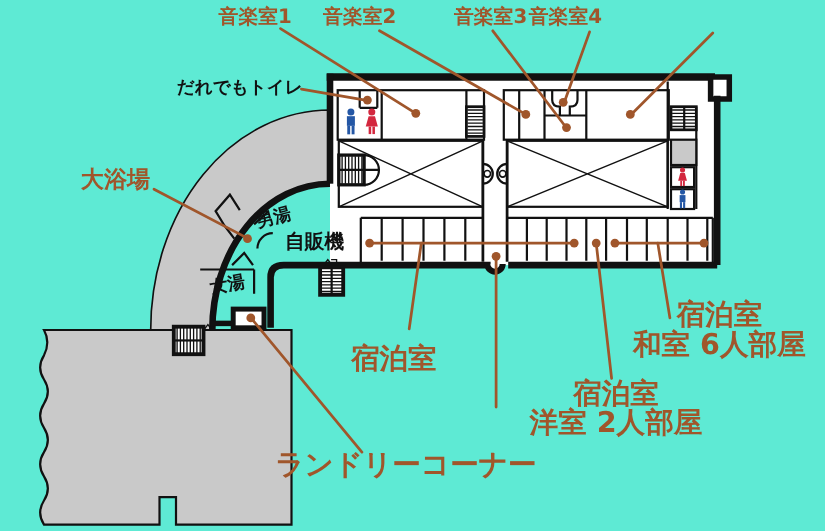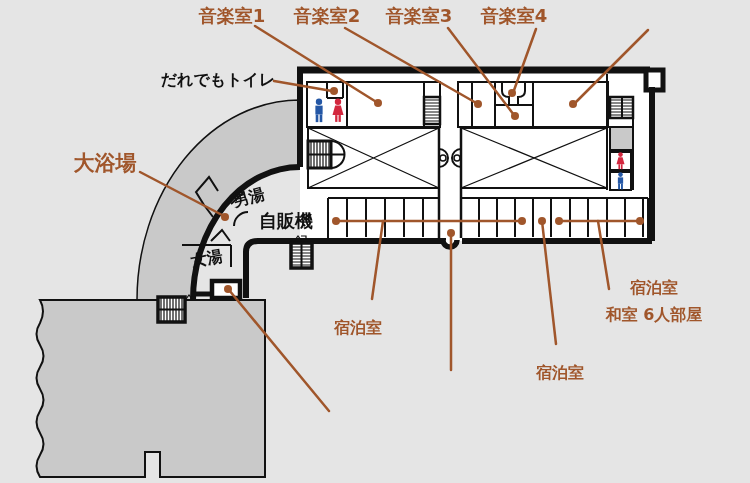--- a/index.html
+++ b/index.html
@@ -1,29 +1,29 @@
 <!DOCTYPE html>
 <html><head>
 <meta charset="utf-8">
 <style>
   html,body{margin:0;padding:0;background:#ffffff;}
   #stage{
     position:relative;width:750px;height:483px;overflow:hidden;
-    background:#e5e5e5;
+    background:#5eead4;
     font-family:"DejaVu Sans","Liberation Sans",sans-serif;
   }
   #plan-svg{position:absolute;left:0;top:0;}
   .lbl{
     position:absolute;transform:translate(-50%,-50%);
     white-space:nowrap;font-weight:bold;text-align:center;line-height:1.15;
   }
   .lbl.brown{color:#a0562b;}
   .lbl.black{color:#111111;}
   .fs21{font-size:21px;}
-  .fs19{font-size:16px;}
+  .fs19{font-size:26px;}
   .fs18{font-size:18px;}
   .fs16{font-size:16px;}
   .two-line{line-height:27px;}
   .rot-m15{transform:translate(-50%,-50%) rotate(-15deg);}
   .rot-m10{transform:translate(-50%,-50%) rotate(-10deg);}
 </style>
 </head>
 <body>
 
 <div id="stage">
@@ -167,37 +167,39 @@
       <circle cx="542" cy="221" r="4"></circle>
         <circle cx="559" cy="221" r="4"></circle>
       <circle cx="640" cy="221" r="4"></circle>
         <circle cx="451" cy="233" r="4"></circle>
       <circle cx="228" cy="289" r="4"></circle>
     </g>
   </svg>
 
   <div class="lbl brown fs18" style="left:232px;top:16px;">音楽室1</div>
   <div class="lbl brown fs18" style="left:327px;top:16px;">音楽室2</div>
-  <div class="lbl brown fs18" style="left:419px;top:16px;">音楽室3</div>
+  <div class="lbl brown fs18" style="left:446px;top:16px;">音楽室3</div>
   <div class="lbl brown fs18" style="left:514px;top:16px;text-align:center;">音楽室4</div>
 
   <div class="lbl black fs16" style="left:218px;top:80px;">だれでもトイレ</div>
   <div class="lbl brown fs21" style="left:105px;top:163px;">大浴場</div>
   <div class="lbl black fs16 rot-m15" style="left:249px;top:198px;">男湯</div>
   <div class="lbl black fs18" style="left:286px;top:221px;">自販機</div>
   <div class="lbl black fs16 rot-m10" style="left:207px;top:259px;">女湯</div>
 
   <div class="lbl brown fs19 two-line" style="left:358px;top:327px;">
     <div>宿泊室</div>
   </div>
 
 
   <div class="lbl brown fs19 two-line" style="left:560px;top:372px;">
     <div>宿泊室</div>
+    <div>洋室 2人部屋</div>
   </div>
 
   <div class="lbl brown fs19 two-line" style="left:654px;top:301px;">
     <div>宿泊室</div>
     <div>和室 6人部屋</div>
   </div>
 
+  <div class="lbl brown fs19" style="left:369px;top:424px;">ランドリーコーナー</div>
 
 </div>
 
 </body></html>

